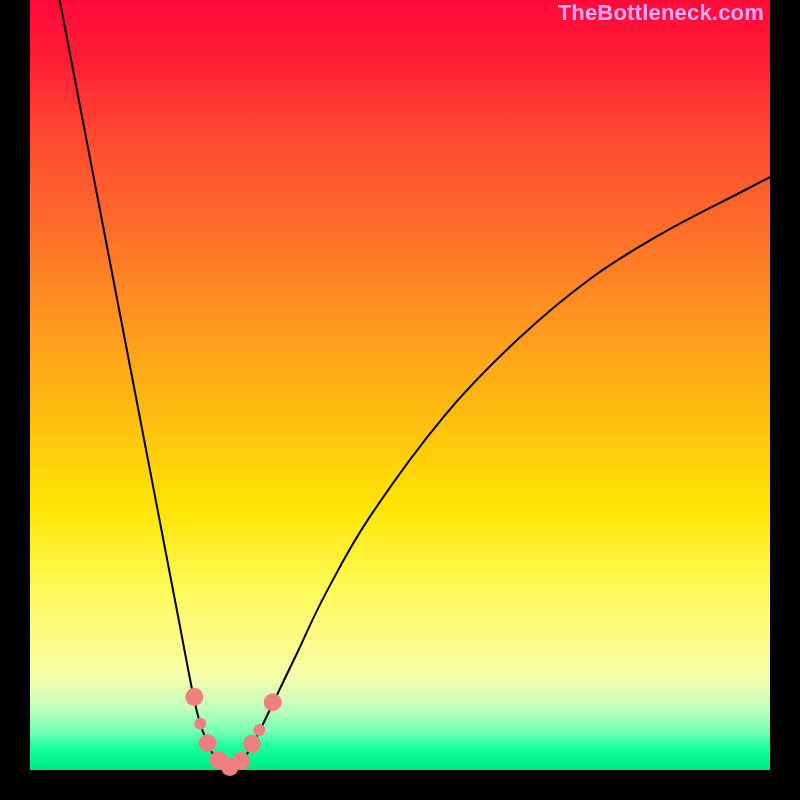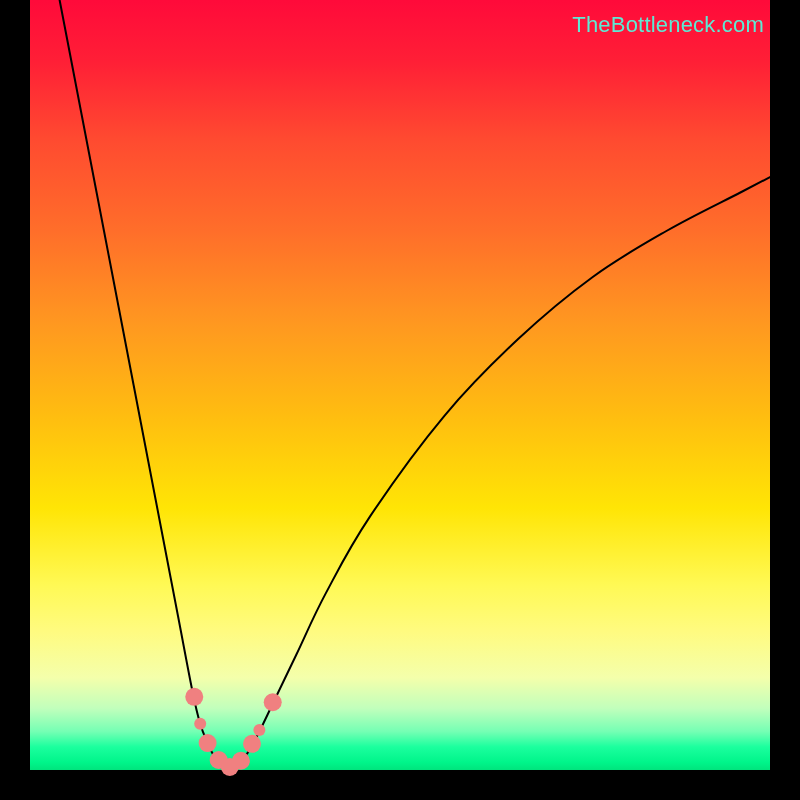--- a/index.html
+++ b/index.html
@@ -30,25 +30,25 @@
       #f4ffab 88%,
       #c1ffbc 92%,
       #75ffb4 95%,
       #1bff9e 97%,
       #00f58a 99%,
       #00e47d 100%
     );
   }
   .watermark {
     position: absolute;
-    top: 12px;
+    top: 0;
     right: 36px;
-    color: #5eead4;
+    color: #f0abfc;
     font-size: 22px;
-    font-weight: 400;
+    font-weight: 700;
     letter-spacing: 0.2px;
     pointer-events: none;
     z-index: 10;
   }
   svg.plot {
     position: absolute;
     left: 30px;
     top: 0;
     width: 740px;
     height: 770px;

